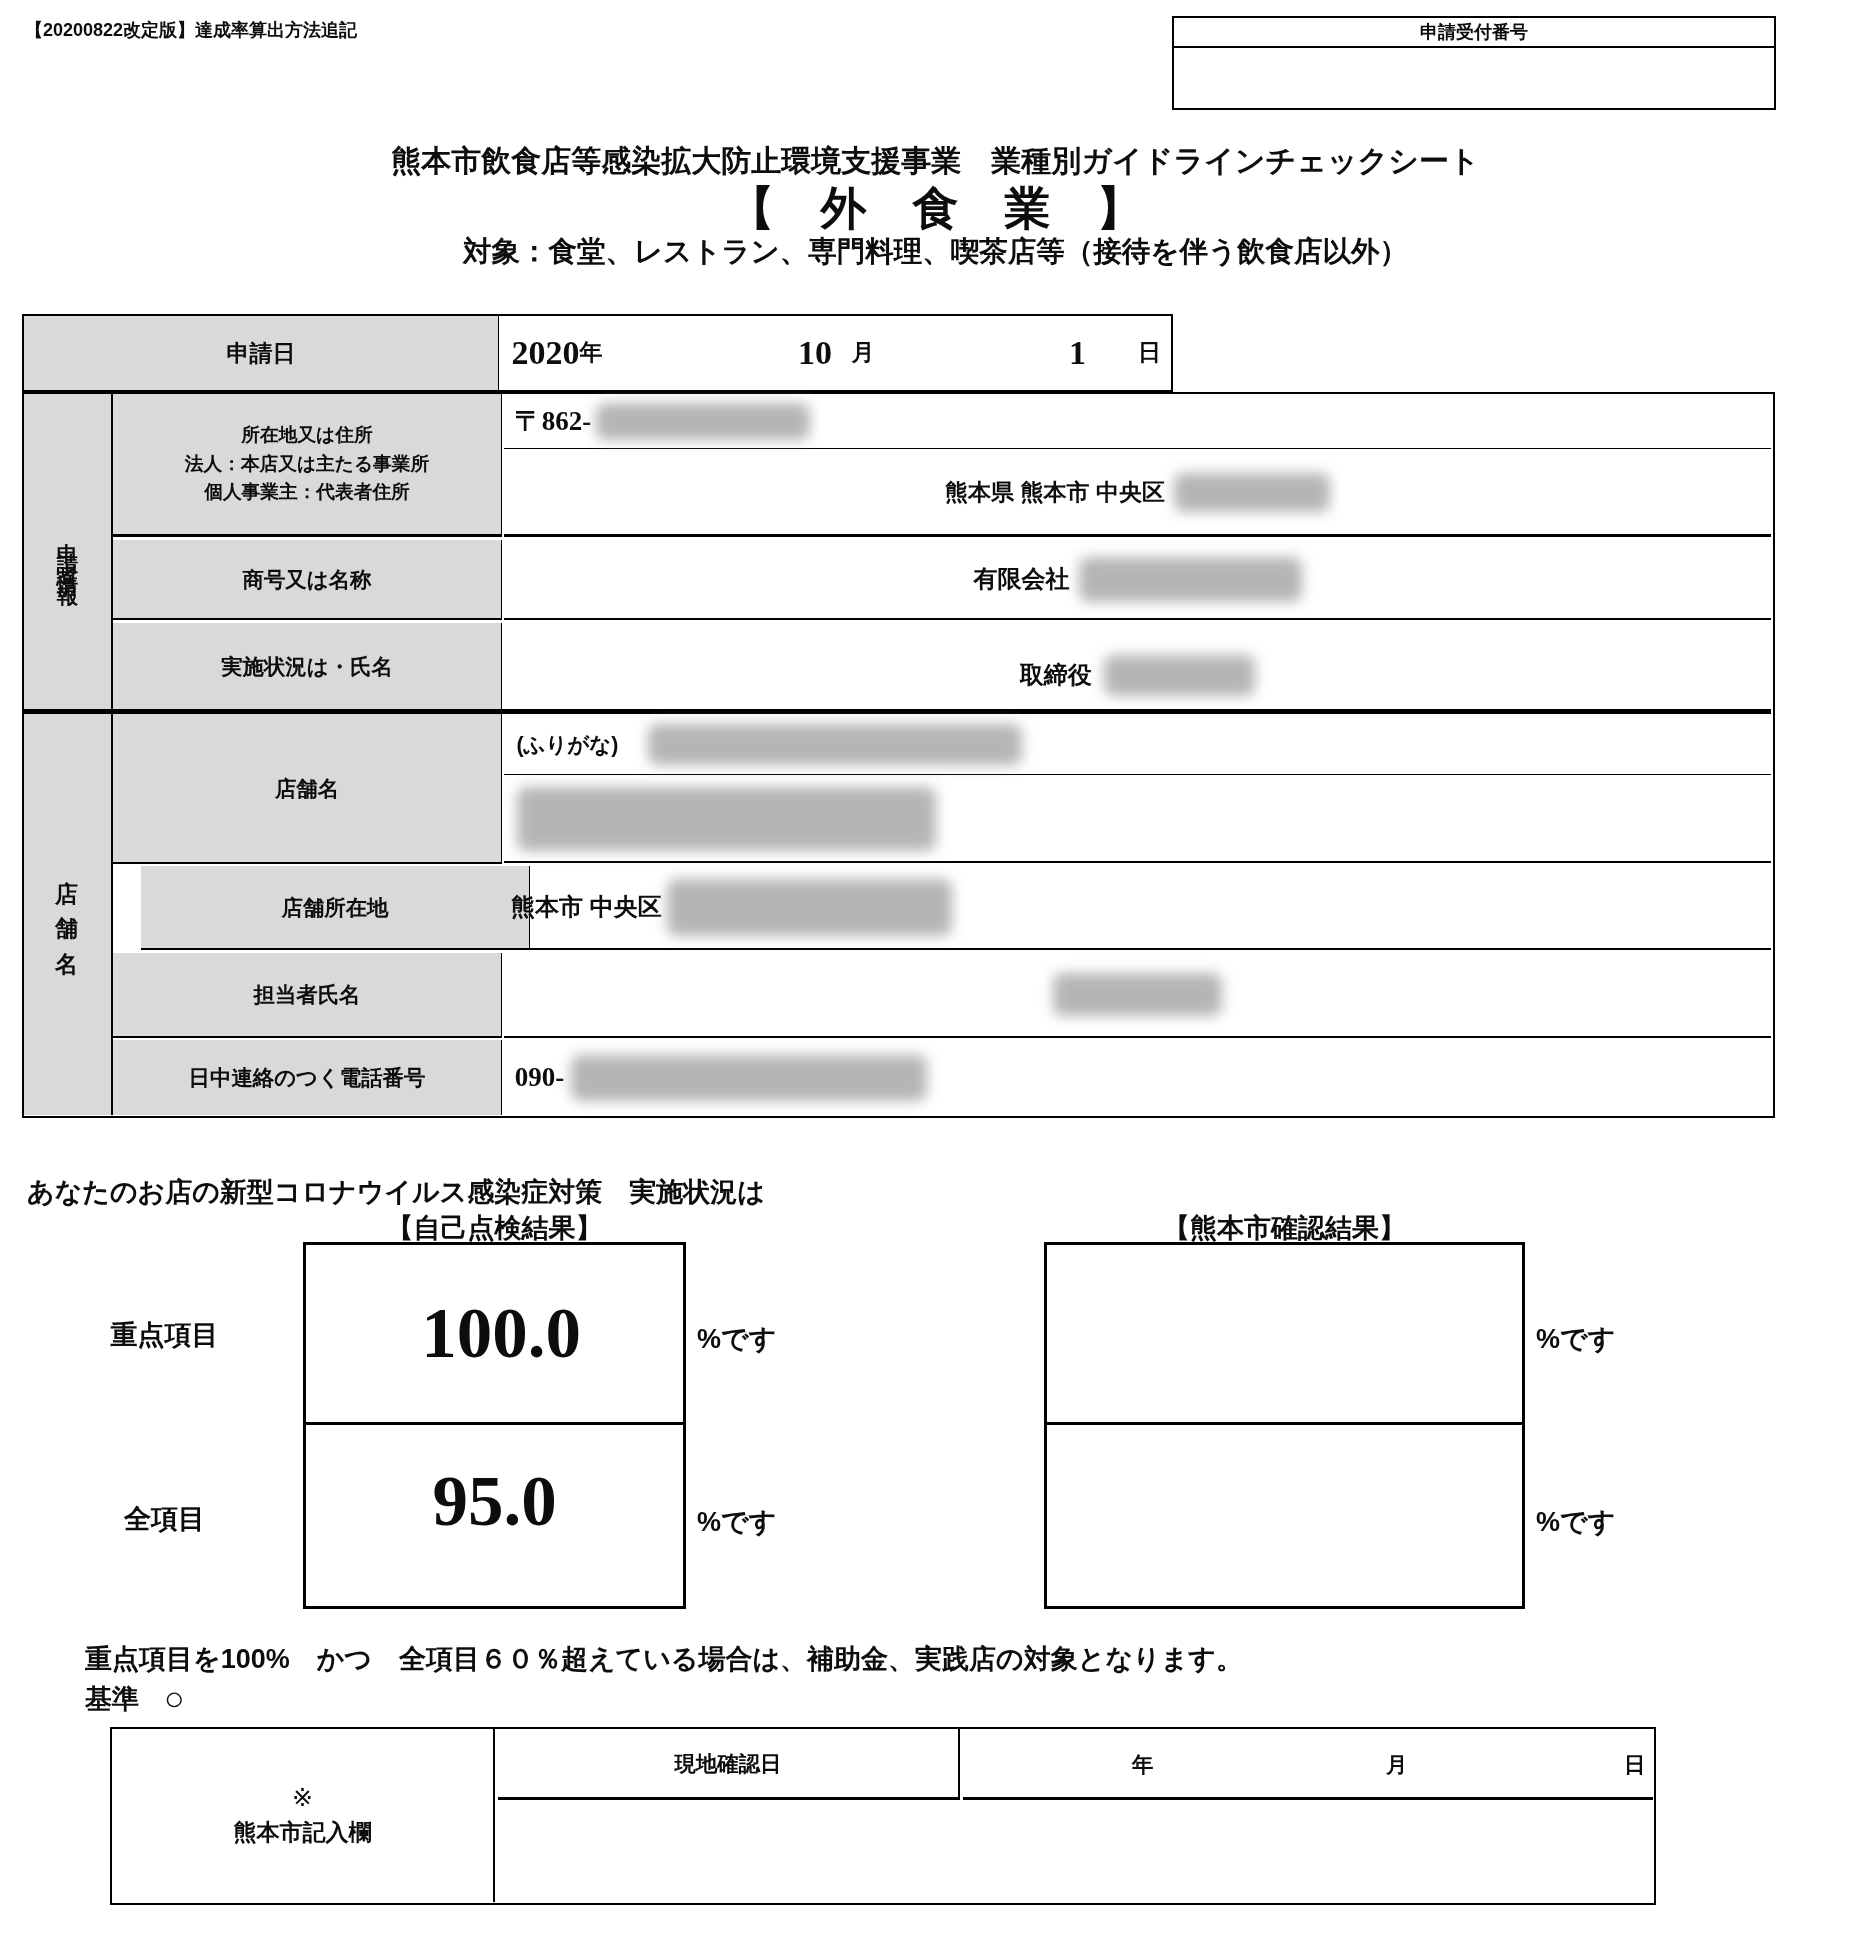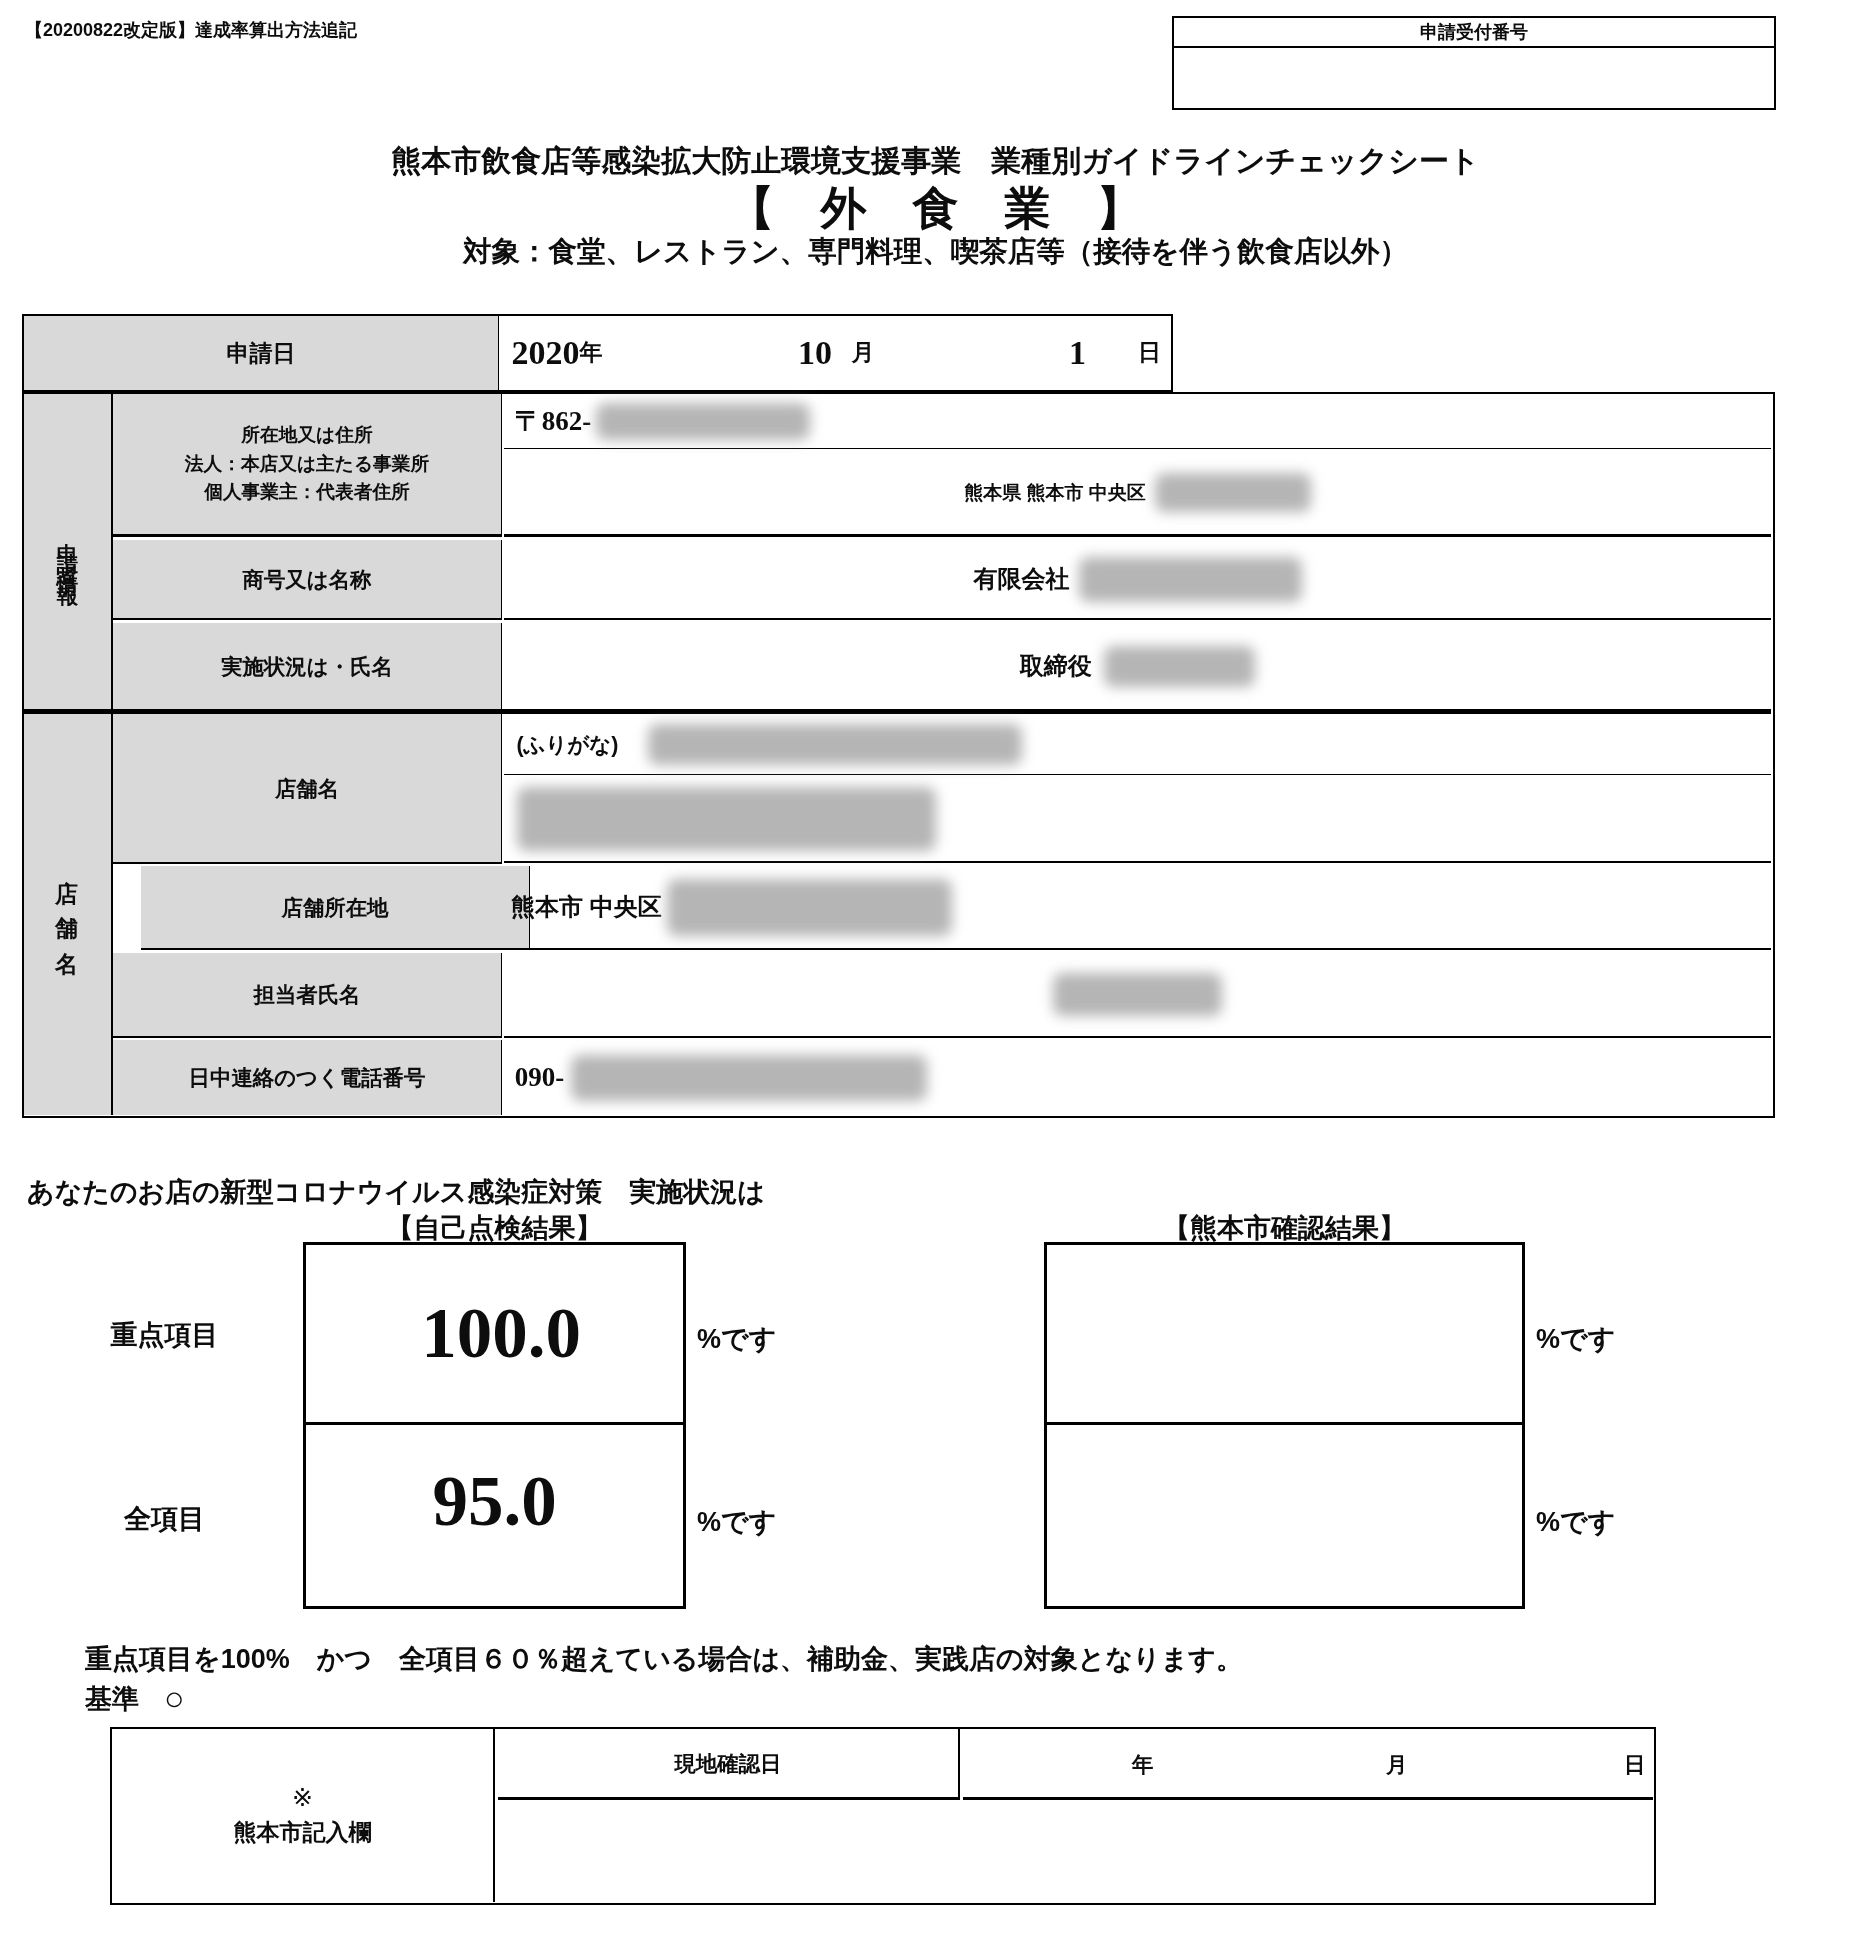--- a/index.html
+++ b/index.html
@@ -70,28 +70,28 @@
     <div class="abs flexc gray b" style="left:89px;top:320px;width:389px;height:150px;border-right:1.8px solid #000;border-bottom:2.7px solid #000;font-size:21.4px;">店舗名</div>
     <div class="abs flexc gray b" style="left:89px;top:472px;width:389px;height:84px;border-right:1.8px solid #000;border-bottom:2.7px solid #000;font-size:21.4px;margin-left:28px;">店舗所在地</div>
     <div class="abs flexc gray b" style="left:89px;top:559px;width:389px;height:85px;border-right:1.8px solid #000;border-bottom:2.7px solid #000;font-size:21.4px;">担当者氏名</div>
     <div class="abs flexc gray b" style="left:89px;top:646px;width:389px;height:75px;border-right:1.8px solid #000;font-size:21.4px;">日中連絡のつく電話番号</div>
 
     <div class="abs flexl" style="left:480px;top:0;width:1267px;height:55px;border-bottom:1.8px solid #000;padding-left:10.7px;">
       <span class="serif b" style="font-size:27px;">〒862-</span>
       <span class="blur" style="width:214px;height:37px;margin-left:5.3px;"></span>
     </div>
     <div class="abs flexc" style="left:480px;top:57px;width:1267px;height:86px;border-bottom:3.6px solid #000;">
-      <span class="b" style="font-size:19px;">熊本県 熊本市 中央区</span>
+      <span class="b" style="font-size:23px;">熊本県 熊本市 中央区</span>
       <span class="blur" style="width:156px;height:39px;margin-left:9px;"></span>
     </div>
     <div class="abs flexc" style="left:480px;top:146px;width:1267px;height:80px;border-bottom:2.7px solid #000;">
       <span class="b" style="font-size:24px;">有限会社</span>
       <span class="blur" style="width:223px;height:45px;margin-left:9px;"></span>
     </div>
-    <div class="abs flexc" style="left:480px;top:229px;width:1267px;height:86px;text-align:right;">
+    <div class="abs flexc" style="left:480px;top:238px;width:1267px;height:86px;text-align:right;">
       <span class="b" style="font-size:24px;">取締役</span>
       <span class="blur" style="width:151px;height:41px;margin-left:12.5px;"></span>
     </div>
 
     <div class="abs flexl" style="left:480px;top:320px;width:1267px;height:61px;border-bottom:1.8px solid #000;padding-left:12.5px;">
       <span class="b" style="font-size:21.4px;">(ふりがな)</span>
       <span class="blur" style="width:374px;height:41px;margin-left:30px;"></span>
     </div>
     <div class="abs flexl" style="left:480px;top:382px;width:1267px;height:87px;border-bottom:2.7px solid #000;padding-left:12.5px;">
       <span class="blur" style="width:419px;height:64px;"></span>

